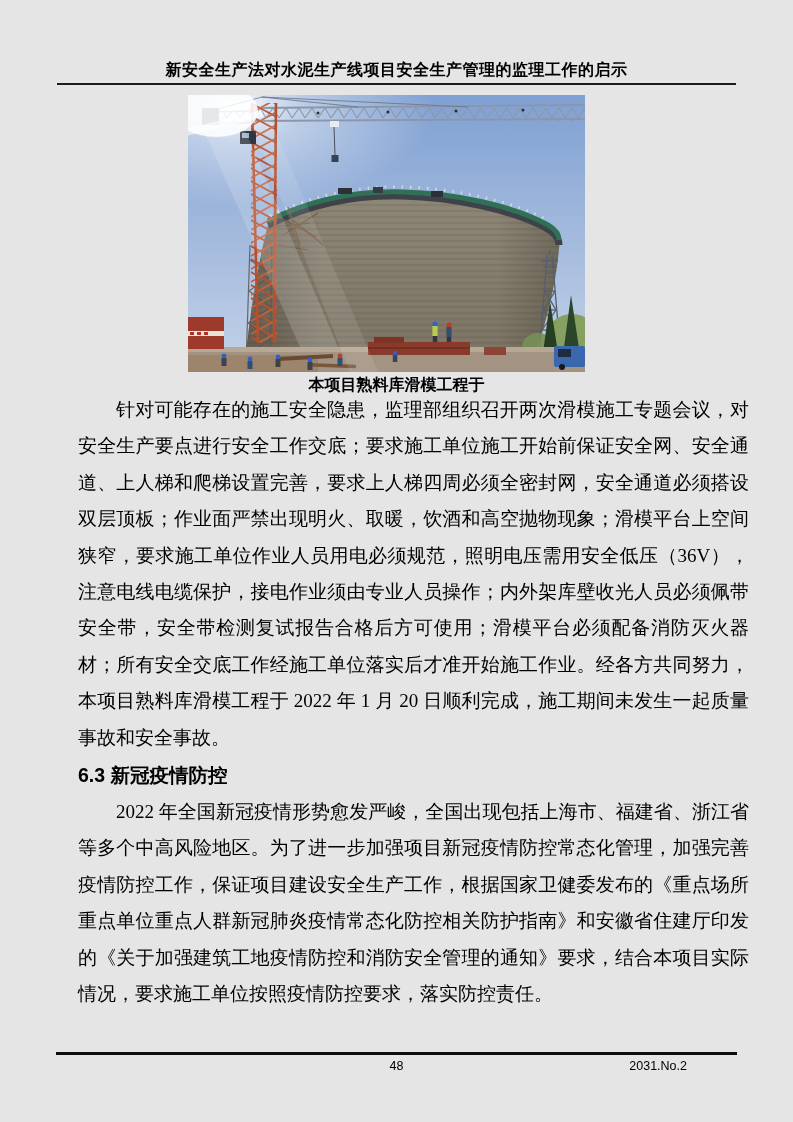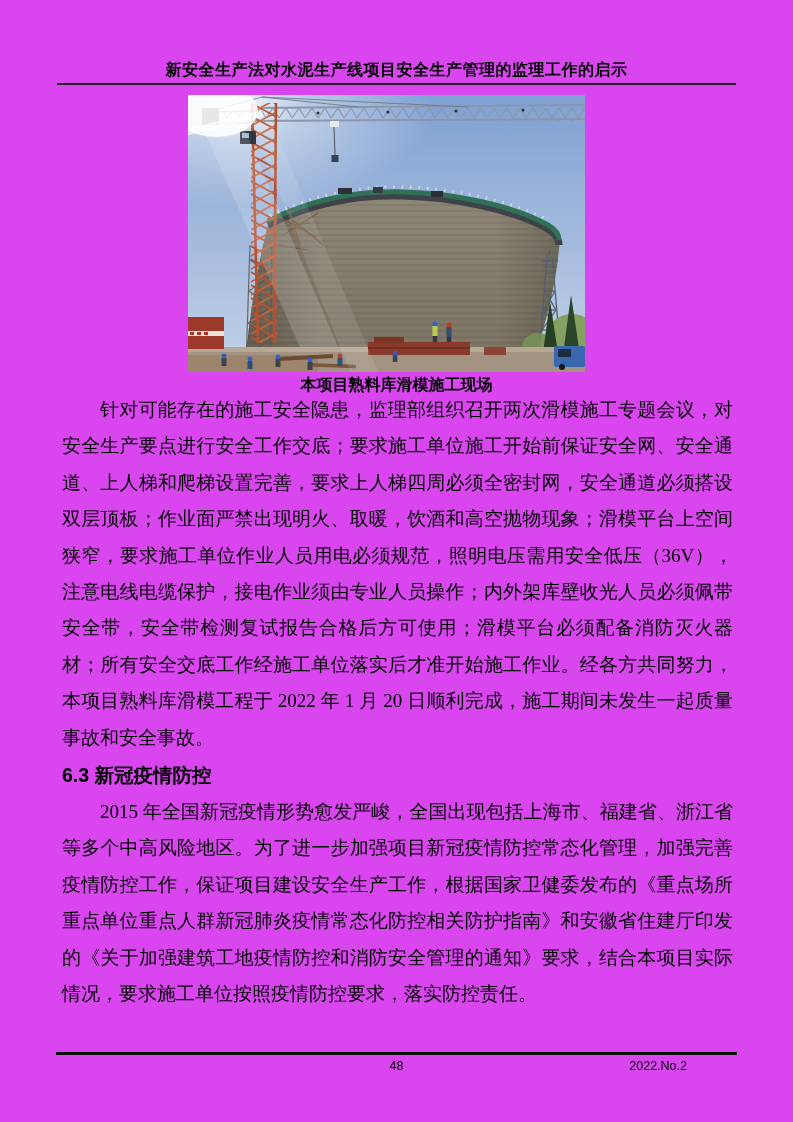--- a/index.html
+++ b/index.html
@@ -1,31 +1,31 @@
 <!DOCTYPE html>
 <html lang="zh"><head>
 <meta charset="utf-8">
 <style>
   html,body{margin:0;padding:0;background:#ffffff;}
   .page{
-    position:relative;width:793px;height:1122px;background:#d946ef;overflow:hidden;
+    position:relative;width:793px;height:1122px;background:#e5e5e5;overflow:hidden;
     font-family:"Liberation Serif","DejaVu Serif",serif;color:#000;
   }
   .header-title{
     position:absolute;top:60px;left:60px;width:673px;text-align:center;
     font-size:16px;font-weight:600;letter-spacing:.5px;white-space:nowrap;
   }
   .header-rule{position:absolute;top:83px;left:57px;width:679px;height:0;border-top:2px solid #1c1c1c;}
   .photo-figure{position:absolute;top:95px;left:188px;width:397px;height:277px;margin:0;}
   .photo-figure svg{display:block;width:397px;height:277px;}
   .caption{
     position:absolute;top:375px;left:60px;width:673px;text-align:center;
     font-family:"Liberation Sans","DejaVu Sans",sans-serif;font-weight:bold;font-size:16px;
   }
-  .body-text{position:absolute;top:392px;left:62px;width:671px;}
+  .body-text{position:absolute;top:392px;left:78px;width:671px;}
   .para{
     margin:0;text-indent:2em;font-size:19px;line-height:36.4px;
     text-align:justify;text-justify:inter-character;word-break:break-all;
   }
   .section-heading{
     margin:0;font-family:"Liberation Sans","DejaVu Sans",sans-serif;
     font-weight:bold;font-size:19.5px;line-height:38px;
   }
   .footer-rule{position:absolute;top:1052px;left:56px;width:681px;height:3px;background:#0d0d0d;}
   .footer-page-number{
@@ -246,25 +246,25 @@
 
       <g>
         <ellipse cx="28" cy="16" rx="42" ry="26" fill="#ffffff" opacity="0.85"></ellipse>
         <polygon points="0,0 42,0 150,252 112,252" fill="#ffffff" opacity="0.16"></polygon>
         <polygon points="52,0 72,0 190,277 162,277" fill="#ffffff" opacity="0.10"></polygon>
         <rect x="-8" y="26" width="84" height="7" fill="#ffffff" opacity="0.55" transform="rotate(-14 30 30)"></rect>
       </g>
     </svg>
   </figure>
 
-  <div class="caption">本项目熟料库滑模施工现场</div>
+  <div class="caption">本项目熟料库滑模工程于</div>
 
   <div class="body-text">
     <p class="para">针对可能存在的施工安全隐患，监理部组织召开两次滑模施工专题会议，对安全生产要点进行安全工作交底；要求施工单位施工开始前保证安全网、安全通道、上人梯和爬梯设置完善，要求上人梯四周必须全密封网，安全通道必须搭设双层顶板；作业面严禁出现明火、取暖，饮酒和高空抛物现象；滑模平台上空间狭窄，要求施工单位作业人员用电必须规范，照明电压需用安全低压（36V），注意电线电缆保护，接电作业须由专业人员操作；内外架库壁收光人员必须佩带安全带，安全带检测复试报告合格后方可使用；滑模平台必须配备消防灭火器材；所有安全交底工作经施工单位落实后才准开始施工作业。经各方共同努力，本项目熟料库滑模工程于 2022 年 1 月 20 日顺利完成，施工期间未发生一起质量事故和安全事故。</p>
     <h3 class="section-heading">6.3 新冠疫情防控</h3>
-    <p class="para">2015 年全国新冠疫情形势愈发严峻，全国出现包括上海市、福建省、浙江省等多个中高风险地区。为了进一步加强项目新冠疫情防控常态化管理，加强完善疫情防控工作，保证项目建设安全生产工作，根据国家卫健委发布的《重点场所重点单位重点人群新冠肺炎疫情常态化防控相关防护指南》和安徽省住建厅印发的《关于加强建筑工地疫情防控和消防安全管理的通知》要求，结合本项目实际情况，要求施工单位按照疫情防控要求，落实防控责任。</p>
+    <p class="para">2022 年全国新冠疫情形势愈发严峻，全国出现包括上海市、福建省、浙江省等多个中高风险地区。为了进一步加强项目新冠疫情防控常态化管理，加强完善疫情防控工作，保证项目建设安全生产工作，根据国家卫健委发布的《重点场所重点单位重点人群新冠肺炎疫情常态化防控相关防护指南》和安徽省住建厅印发的《关于加强建筑工地疫情防控和消防安全管理的通知》要求，结合本项目实际情况，要求施工单位按照疫情防控要求，落实防控责任。</p>
   </div>
 
   <div class="footer-rule"></div>
   <div class="footer-page-number">48</div>
-  <div class="footer-issue">2022.No.2</div>
+  <div class="footer-issue">2031.No.2</div>
 
 </div>
 
 </body></html>

